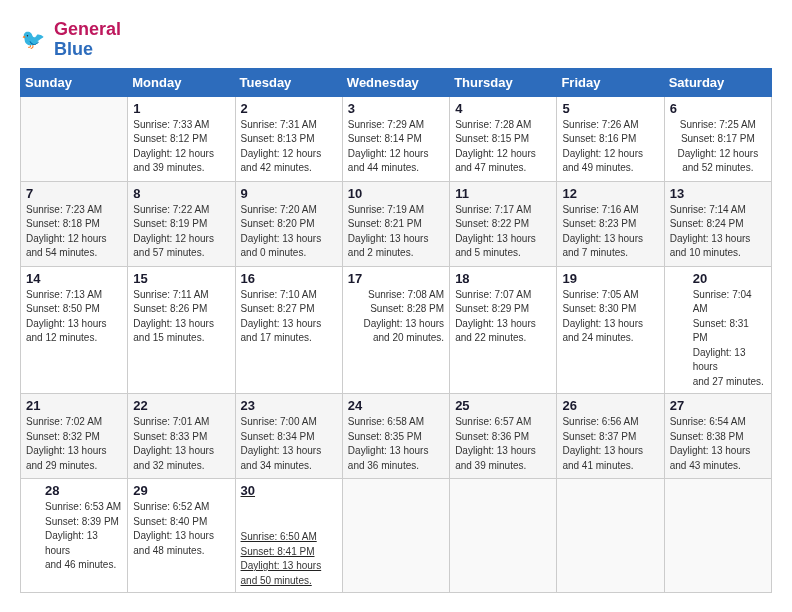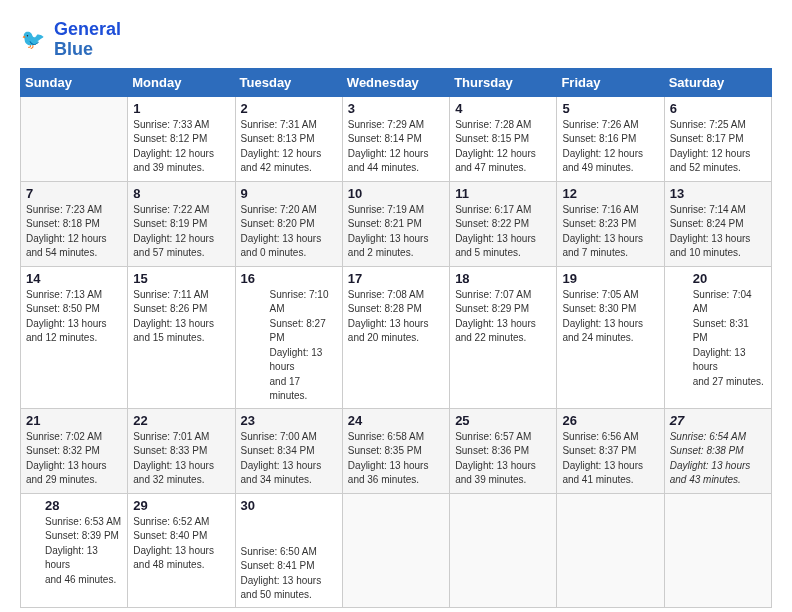--- a/index.html
+++ b/index.html
@@ -21,21 +21,21 @@
       align-items: center;
       gap: 4px;
     }
     .logo-text {
       font-size: 18px;
       font-weight: bold;
       color: #1a1a2e;
       line-height: 1.1;
     }
     .logo-text span {
-      color: #1d4ed8;
+      color: #be185d;
     }
     .logo-bird {
       width: 30px;
       height: 30px;
     }
     .title-block {
       text-align: right;
     }
     .month-title {
       font-size: 36px;
@@ -159,21 +159,21 @@
         </td>
         <td style="background: rgb(255, 255, 255);">
           <div class="day-num">5</div>
           <div class="day-info" style="white-space: pre-line;">Sunrise: 7:26 AM
 Sunset: 8:16 PM
 Daylight: 12 hours
 and 49 minutes.</div>
         </td>
         <td style="background: rgb(255, 255, 255);">
           <div class="day-num">6</div>
-          <div class="day-info" style="white-space: pre-line;">Sunrise: 7:25 AM
+          <div class="day-info" style="white-space: pre-line; text-align: center;">Sunrise: 7:25 AM
 Sunset: 8:17 PM
 Daylight: 12 hours
 and 52 minutes.</div>
         </td>
       </tr>
       <tr class="week-row">
         <td style="background: rgb(245, 245, 245);">
           <div class="day-num">7</div>
           <div class="day-info" style="white-space: pre-line;">Sunrise: 7:23 AM
 Sunset: 8:18 PM
@@ -196,21 +196,21 @@
         </td>
         <td style="background: rgb(245, 245, 245);">
           <div class="day-num">10</div>
           <div class="day-info" style="white-space: pre-line;">Sunrise: 7:19 AM
 Sunset: 8:21 PM
 Daylight: 13 hours
 and 2 minutes.</div>
         </td>
         <td style="background: rgb(245, 245, 245); margin-left: 24px;">
           <div class="day-num">11</div>
-          <div class="day-info" style="white-space: pre-line;">Sunrise: 6:17 AM
+          <div class="day-info" style="white-space: pre-line;">Sunrise: 7:17 AM
 Sunset: 8:22 PM
 Daylight: 13 hours
 and 5 minutes.</div>
         </td>
         <td style="background: rgb(245, 245, 245);">
           <div class="day-num">12</div>
           <div class="day-info" style="white-space: pre-line;">Sunrise: 7:16 AM
 Sunset: 8:23 PM
 Daylight: 13 hours
 and 7 minutes.</div>
@@ -233,28 +233,28 @@
         </td>
         <td style="background: rgb(255, 255, 255);">
           <div class="day-num">15</div>
           <div class="day-info" style="white-space: pre-line;">Sunrise: 7:11 AM
 Sunset: 8:26 PM
 Daylight: 13 hours
 and 15 minutes.</div>
         </td>
         <td style="background: rgb(255, 255, 255);">
           <div class="day-num">16</div>
-          <div class="day-info" style="white-space: pre-line; margin-left: 29px;">Sunrise: 7:10 AM
+          <div class="day-info" style="white-space: pre-line;">Sunrise: 7:10 AM
 Sunset: 8:27 PM
 Daylight: 13 hours
 and 17 minutes.</div>
         </td>
         <td style="background: rgb(255, 255, 255);">
           <div class="day-num">17</div>
-          <div class="day-info" style="white-space: pre-line;">Sunrise: 7:08 AM
+          <div class="day-info" style="white-space: pre-line; text-align: right;">Sunrise: 7:08 AM
 Sunset: 8:28 PM
 Daylight: 13 hours
 and 20 minutes.</div>
         </td>
         <td style="background: rgb(255, 255, 255);">
           <div class="day-num">18</div>
           <div class="day-info" style="white-space: pre-line;">Sunrise: 7:07 AM
 Sunset: 8:29 PM
 Daylight: 13 hours
 and 22 minutes.</div>
@@ -310,21 +310,21 @@
 Daylight: 13 hours
 and 39 minutes.</div>
         </td>
         <td style="background: rgb(245, 245, 245);">
           <div class="day-num">26</div>
           <div class="day-info" style="white-space: pre-line;">Sunrise: 6:56 AM
 Sunset: 8:37 PM
 Daylight: 13 hours
 and 41 minutes.</div>
         </td>
-        <td style="background: rgb(245, 245, 245); font-style: italic;">
+        <td style="background: rgb(245, 245, 245);">
           <div class="day-num">27</div>
           <div class="day-info" style="white-space: pre-line;">Sunrise: 6:54 AM
 Sunset: 8:38 PM
 Daylight: 13 hours
 and 43 minutes.</div>
         </td>
       </tr>
       <tr class="week-row">
         <td style="background: rgb(255, 255, 255); padding-left: 24px;">
           <div class="day-num">28</div>
@@ -333,21 +333,21 @@
 Daylight: 13 hours
 and 46 minutes.</div>
         </td>
         <td style="background: rgb(255, 255, 255);">
           <div class="day-num">29</div>
           <div class="day-info" style="white-space: pre-line;">Sunrise: 6:52 AM
 Sunset: 8:40 PM
 Daylight: 13 hours
 and 48 minutes.</div>
         </td>
-        <td style="background: rgb(255, 255, 255);">
+        <td style="background: rgb(255, 255, 255); text-decoration: underline;">
           <div class="day-num">30</div>
           <div class="day-info" style="white-space: pre-line; margin-top: 32px;">Sunrise: 6:50 AM
 Sunset: 8:41 PM
 Daylight: 13 hours
 and 50 minutes.</div>
         </td>
         <td class="empty-cell" style="background: rgb(249, 249, 249);"></td>
         <td class="empty-cell" style="background: rgb(249, 249, 249);"></td>
         <td class="empty-cell" style="background: rgb(249, 249, 249);"></td>
         <td class="empty-cell" style="background: rgb(249, 249, 249);"></td>

